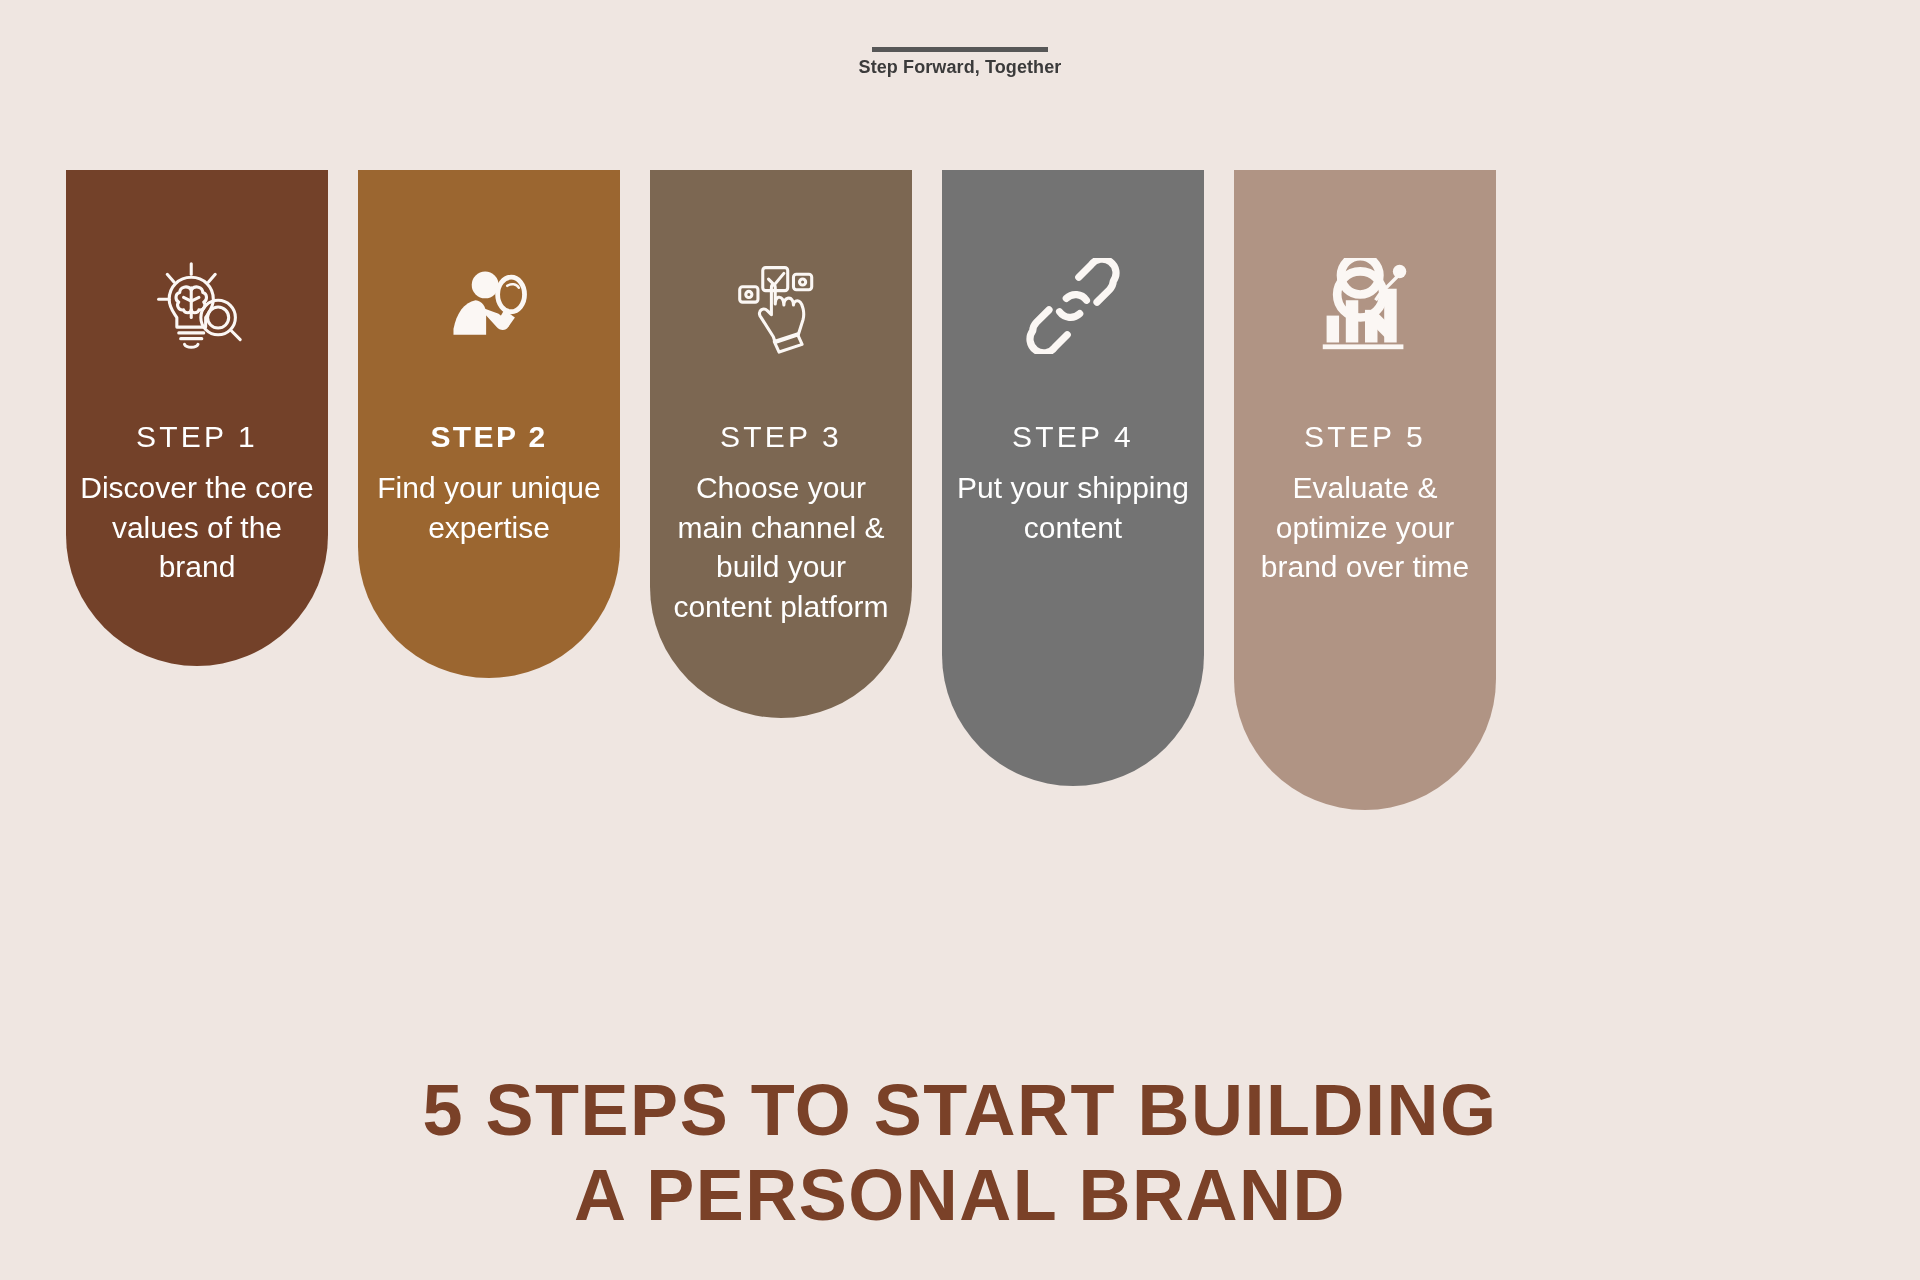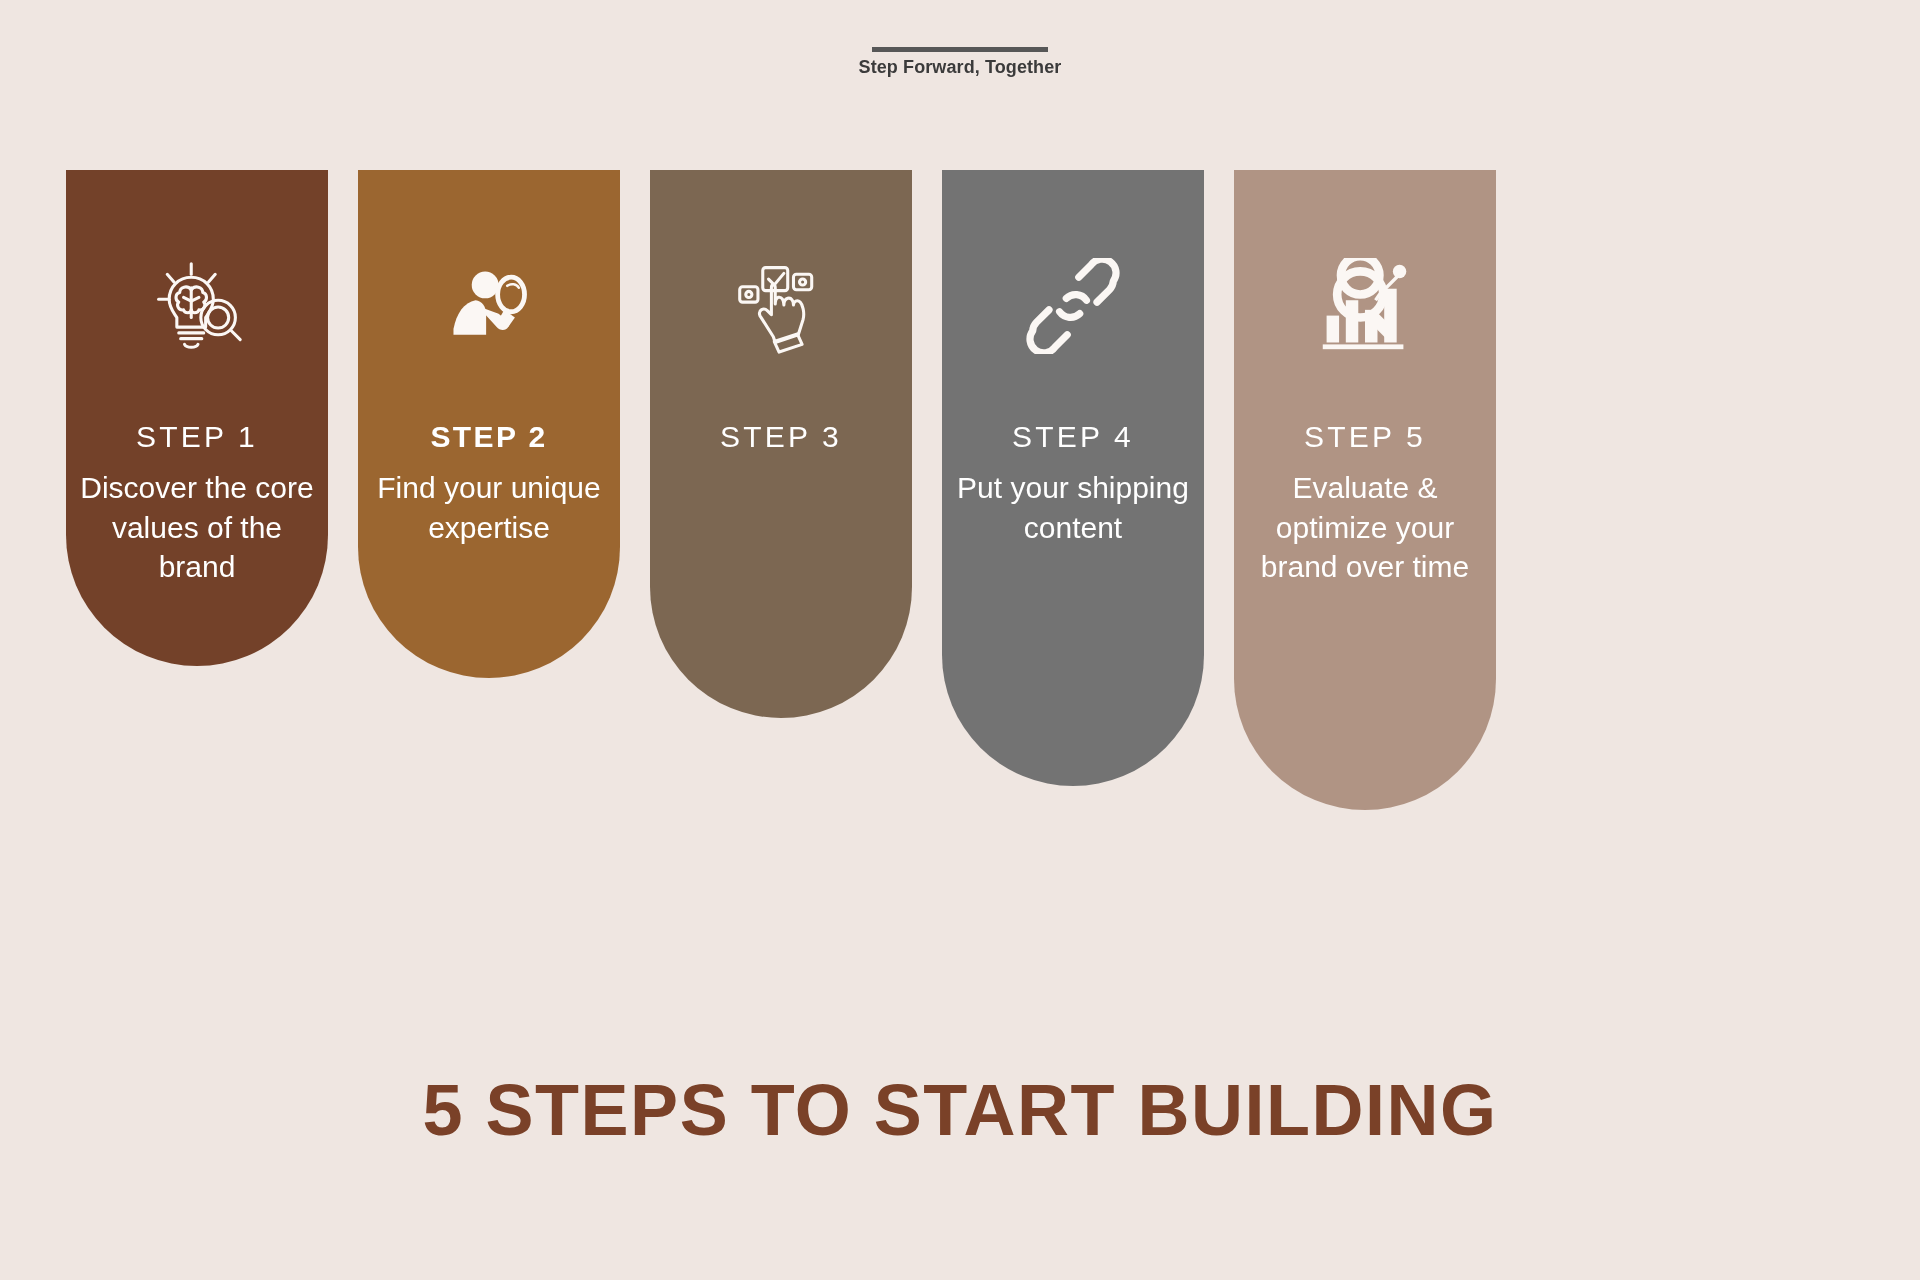--- a/index.html
+++ b/index.html
@@ -181,20 +181,21 @@
         <path d="M37 22 L43 28 L53 16"></path>
         <rect x="7" y="30" width="19" height="16" rx="3"></rect>
         <circle cx="16.5" cy="38" r="3.2"></circle>
         <rect x="63" y="17" width="19" height="16" rx="3"></rect>
         <circle cx="72.5" cy="25" r="3.2"></circle>
         <path d="M40 31 L40 59 L36 55 C32 51 26 54 28 60 L42 82 L44 88 L68 80 L73 64 C75 56 72 48 70 46 C67 43 63 45 63 49 C63 45 61 41 57 42 C54 43 53 46 53 49 C53 44 51 40 47 41 C45 42 44 44 44 48 L44 31 C44 27 40 27 40 31 Z"></path>
         <path d="M43 87 L67 79 L72 90 L48 98 Z"></path>
       </svg>
     </span>
     <div class="step-label">STEP 3</div>
+    <div class="step-desc">Choose your main channel &amp; build your content platform</div>
   </div>
 
   <div class="card h4" style="background:#737373">
     <span class="icon">
       <svg viewBox="0 0 100 100" fill="none" stroke="#FBF7F4" stroke-width="7.5" stroke-linecap="round" stroke-linejoin="round">
         <path d="M56 20 L69 7 A14 14 0 0 1 92 24 L92 24 A14 14 0 0 1 88 33 L75 46"></path>
         <path d="M44 80 L31 93 A14 14 0 0 1 8 76 L8 76 A14 14 0 0 1 12 67 L25 54"></path>
         <path d="M36 56 A14 14 0 0 0 57 58"></path>
         <path d="M64 44 A14 14 0 0 0 43 42"></path>
       </svg>
@@ -218,13 +219,14 @@
         <path d="M62 56 L82 76 L74 86 L54 66 Z"></path>
       </svg>
     </span>
     <div class="step-label">STEP 5</div>
     <div class="step-desc">Evaluate &amp; optimize your brand over time</div>
   </div>
 </div>
 
 <div class="title">
   <div>5 STEPS TO START BUILDING</div>
+  <div>A PERSONAL BRAND</div>
 </div>
 
 </body></html>

